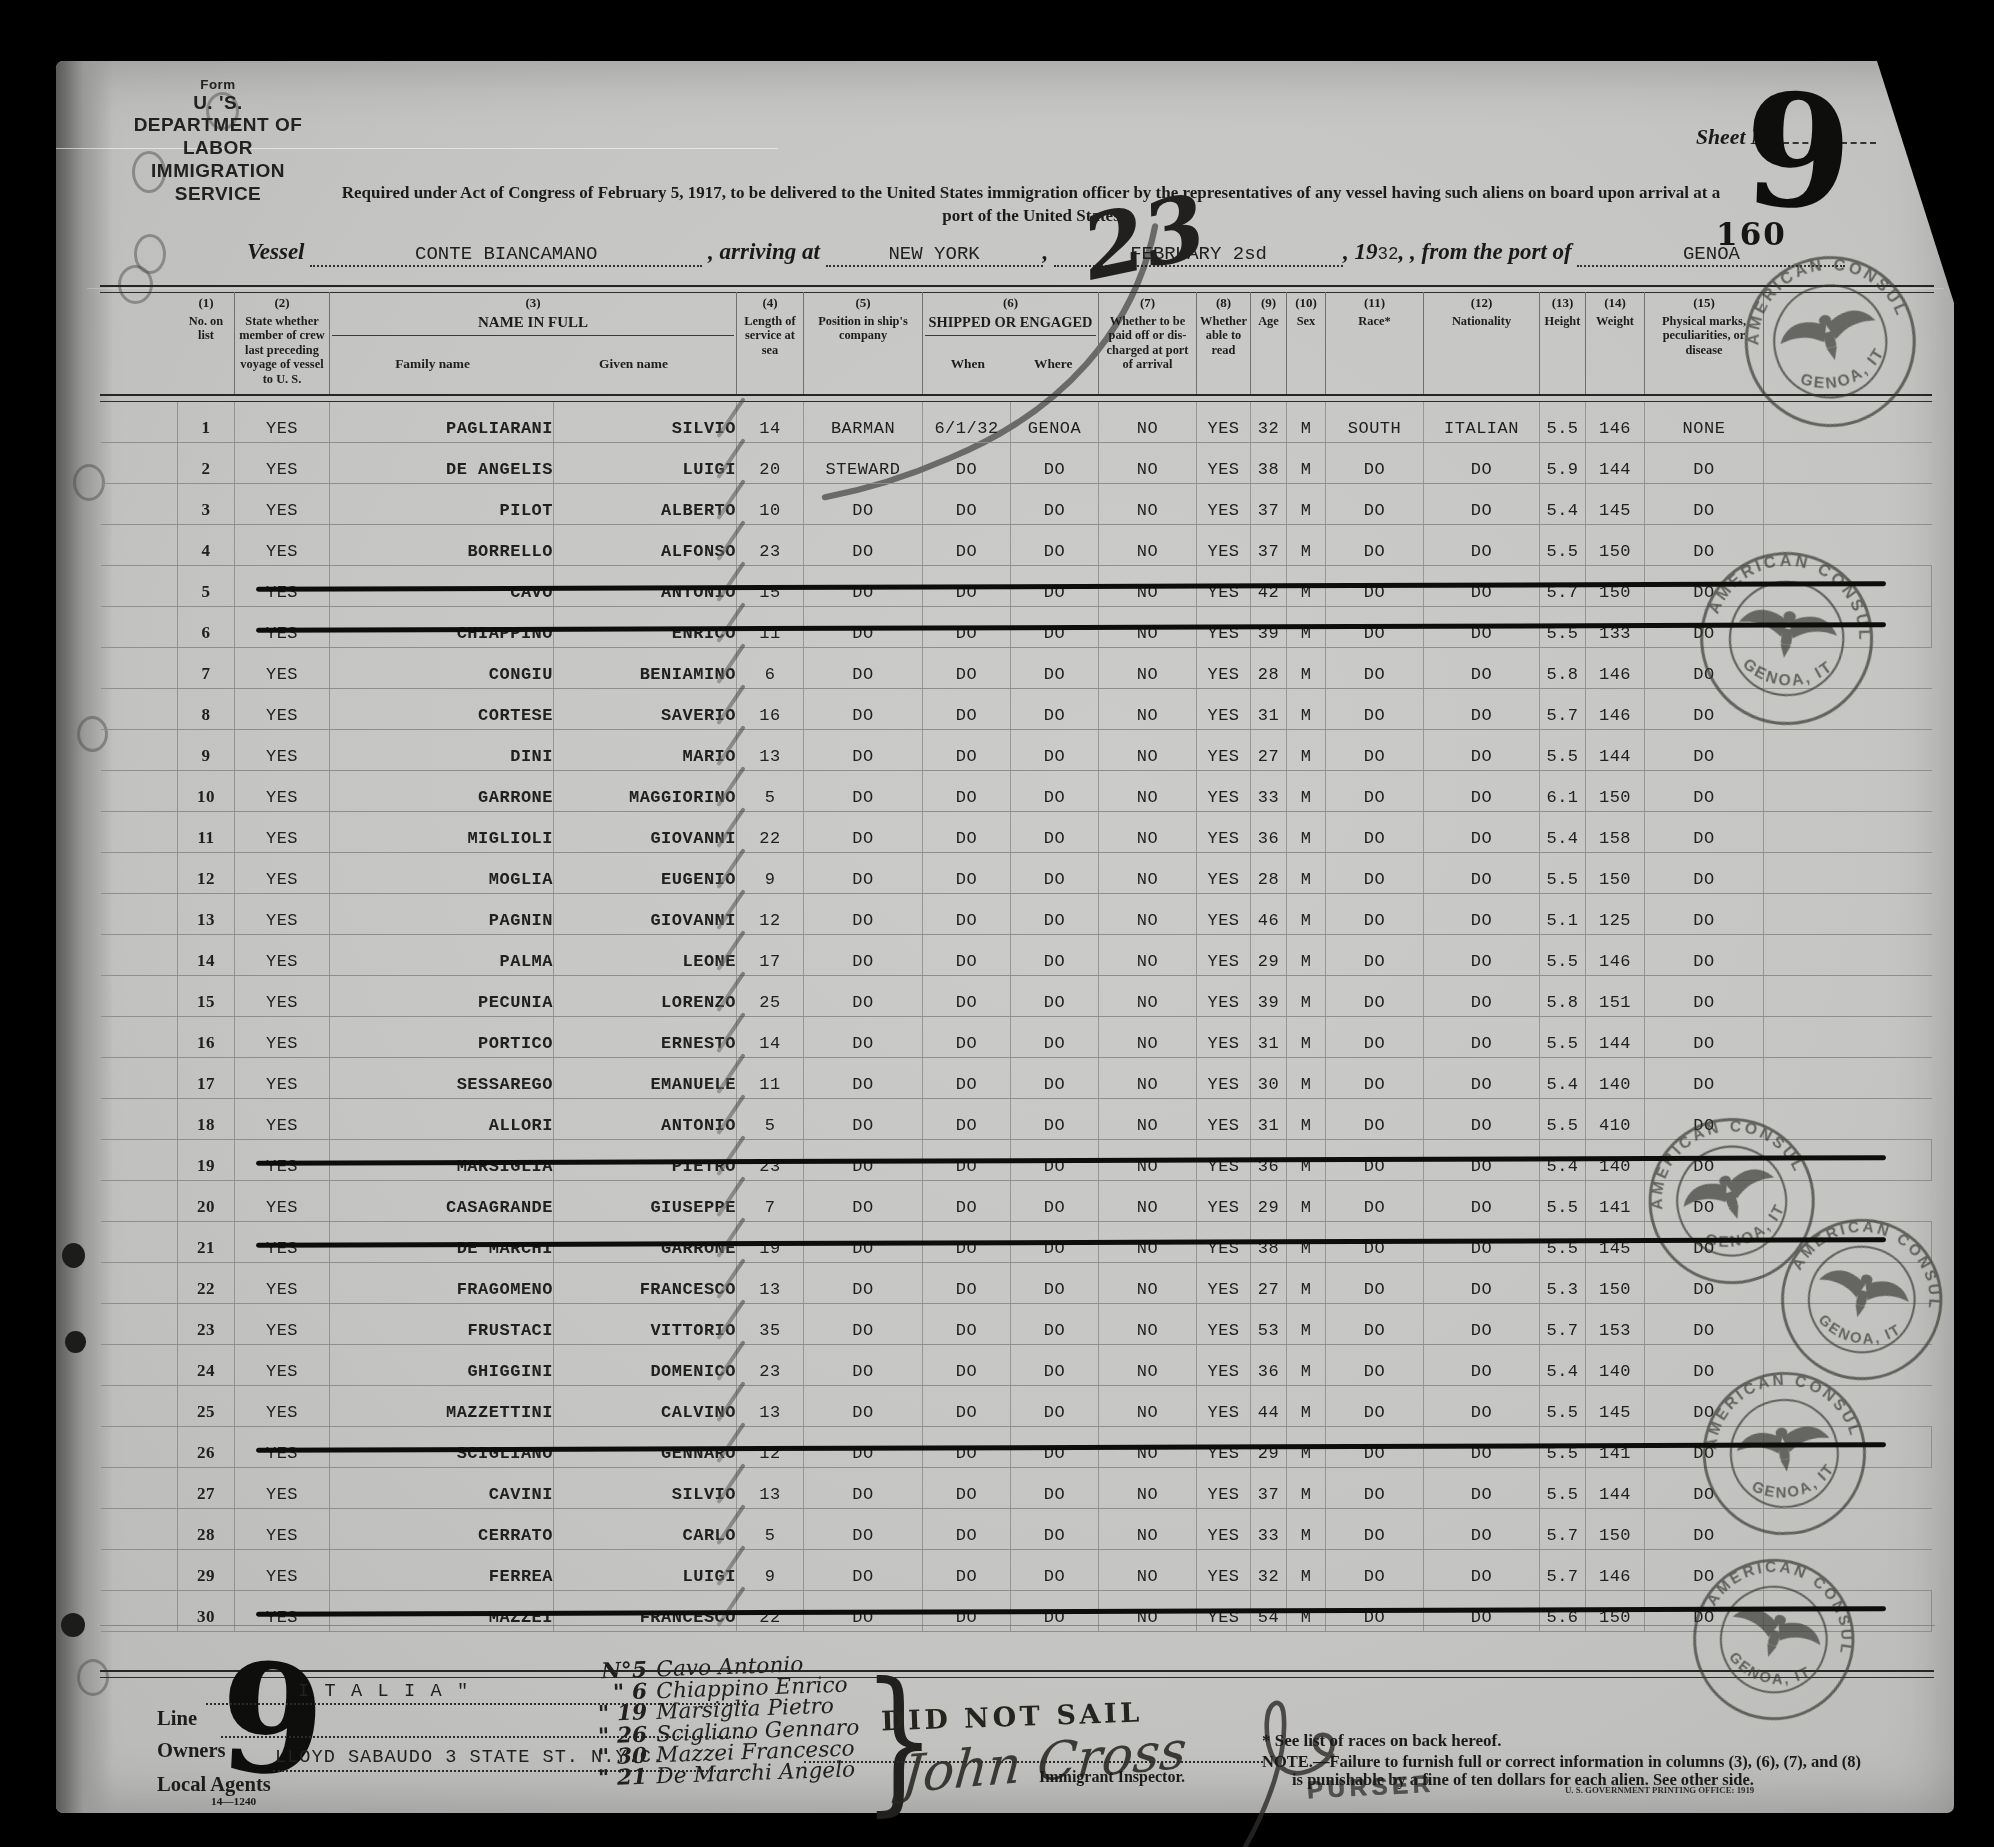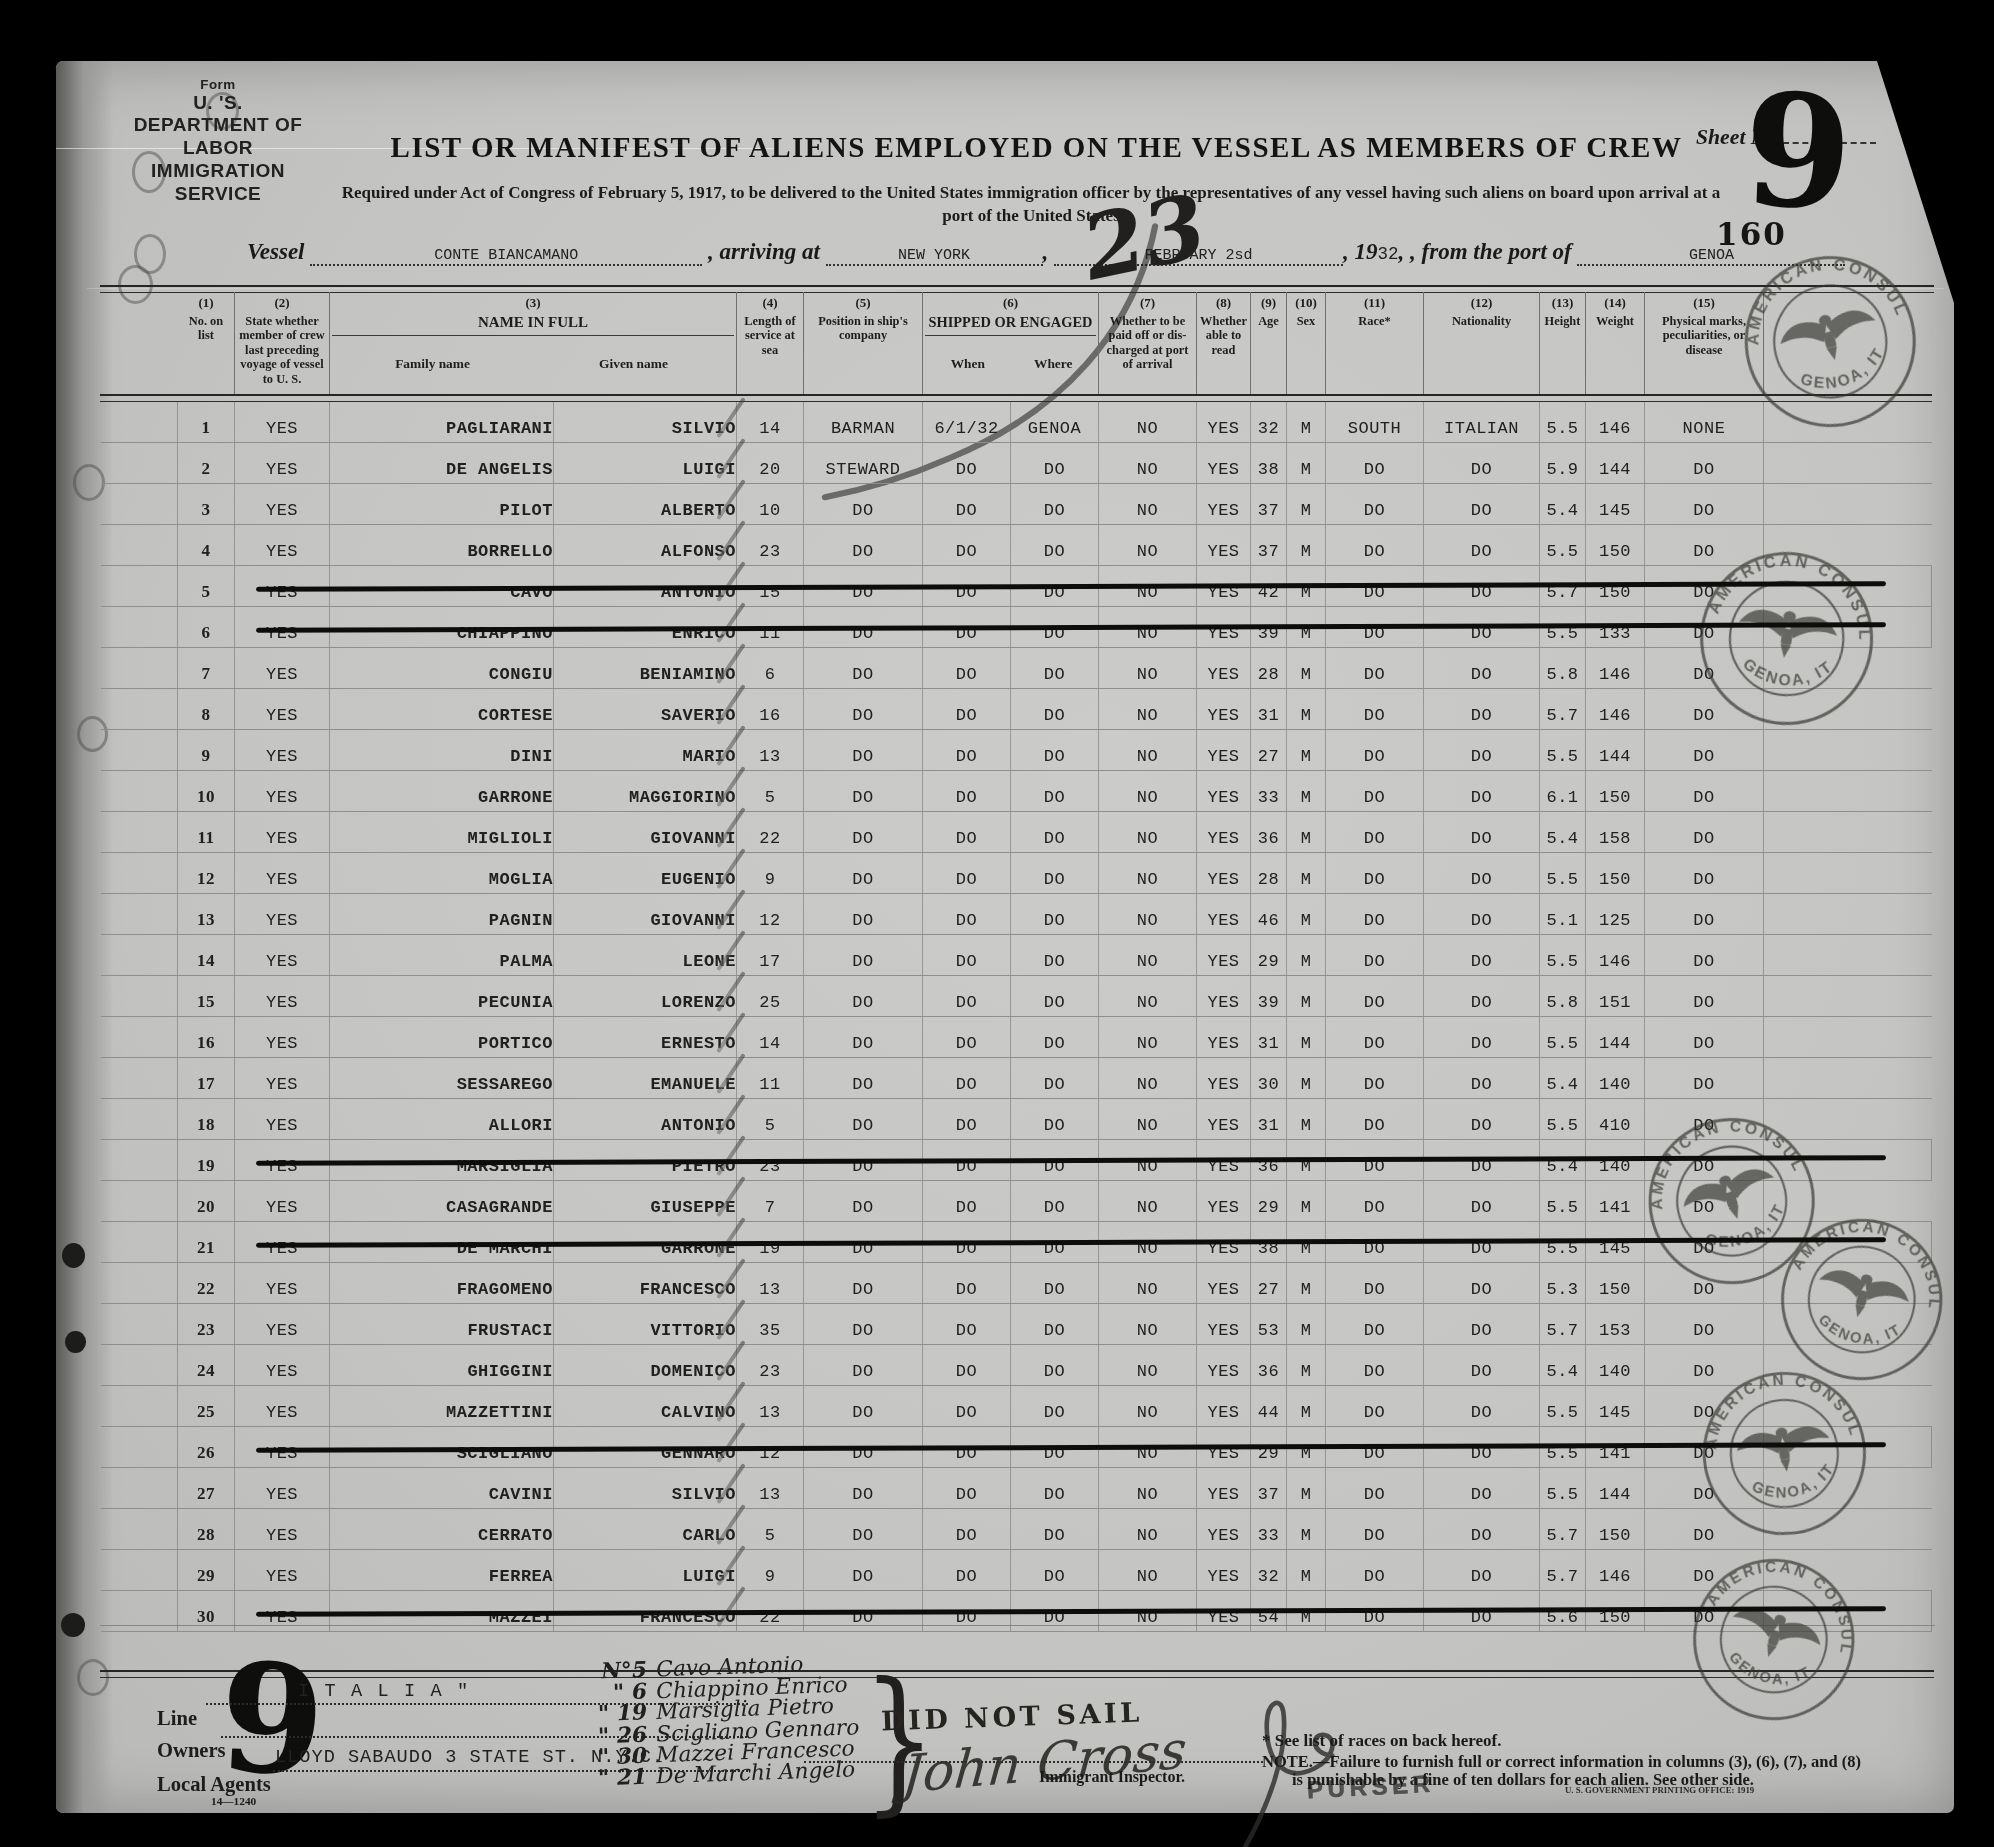--- a/index.html
+++ b/index.html
@@ -36,21 +36,21 @@
     font-family:"DejaVu Serif",serif;}
   .sheet9{left:1688px;top:20.6px;font-size:155px;transform:rotate(2deg);}
   .pagestamp{position:absolute;left:1660px;top:155px;font-size:31px;font-weight:bold;
     letter-spacing:2.1px;color:#161614;font-family:"DejaVu Serif",serif;}
   
   .vesselline{position:absolute;left:191px;top:178px;width:1713px;font-size:23px;
     font-style:italic;font-weight:bold;white-space:nowrap;}
   .typed{font-family:"Liberation Mono",monospace;font-style:normal;font-weight:normal;
     color:#21211f;}
   .slot{display:inline-block;border-bottom:2.1px dotted #2f2f2d;text-align:center;
-    font-size:15px;vertical-align:baseline;}
+    font-size:19px;vertical-align:baseline;}
   .hand23{position:absolute;left:1027px;top:124px;font-size:88px;font-weight:bold;
     font-style:italic;color:rgba(20,20,18,.92);transform:rotate(-12deg);
     font-family:"DejaVu Serif",serif;}
   .flourish{position:absolute;left:738px;top:155px;pointer-events:none;}
   
   .dblrule{position:absolute;height:4.6px;border-top:2.1px solid #262624;border-bottom:1.5px solid #2c2c2a;}
   .thinrule{position:absolute;height:1px;background:#86868а;background:#868684;}
   
   .tbl{position:absolute;left:101px;top:231px;width:1831px;}
   .grid{display:grid;grid-template-columns:77px 57px 95px 224px 183px 67px 119px 88px 88px 98px 54px 36px 39px 98px 116px 46px 59px 119px 168px;}
@@ -120,21 +120,20 @@
   <div class="hole" style="left:20.6px;top:1598px;width:26px;height:31px;"></div>
   <div class="dot" style="left:6.2px;top:1182px;width:23px;height:25px;"></div>
   <div class="dot" style="left:9.3px;top:1270px;width:20.6px;height:21.7px;"></div>
   <div class="dot" style="left:5.2px;top:1552px;width:24px;height:24px;"></div>
 
   <div class="form-block">
     <div class="form-label">Form</div>
     <div class="dept">U. 'S. DEPARTMENT OF LABOR</div>
     <div class="dept">IMMIGRATION SERVICE</div>
   </div>
-  <div class="title">LIST OR MANIFEST OF ALIENS EMPLOYED ON THE VESSEL AS MEMBERS OF CREW</div>
   <div class="subtitle">
     <span>Required under Act of Congress of February 5, 1917, to be delivered to the United States immigration officer by the representatives of any vessel having such aliens on board upon arrival at a</span><br>
     <span>port of the United States</span>
   </div>
   <div class="sheet">
     <span>Sheet No.</span><span class="dots"></span>
   </div>
   <div class="big9 sheet9">9</div>
   <div class="pagestamp">160</div>
 

